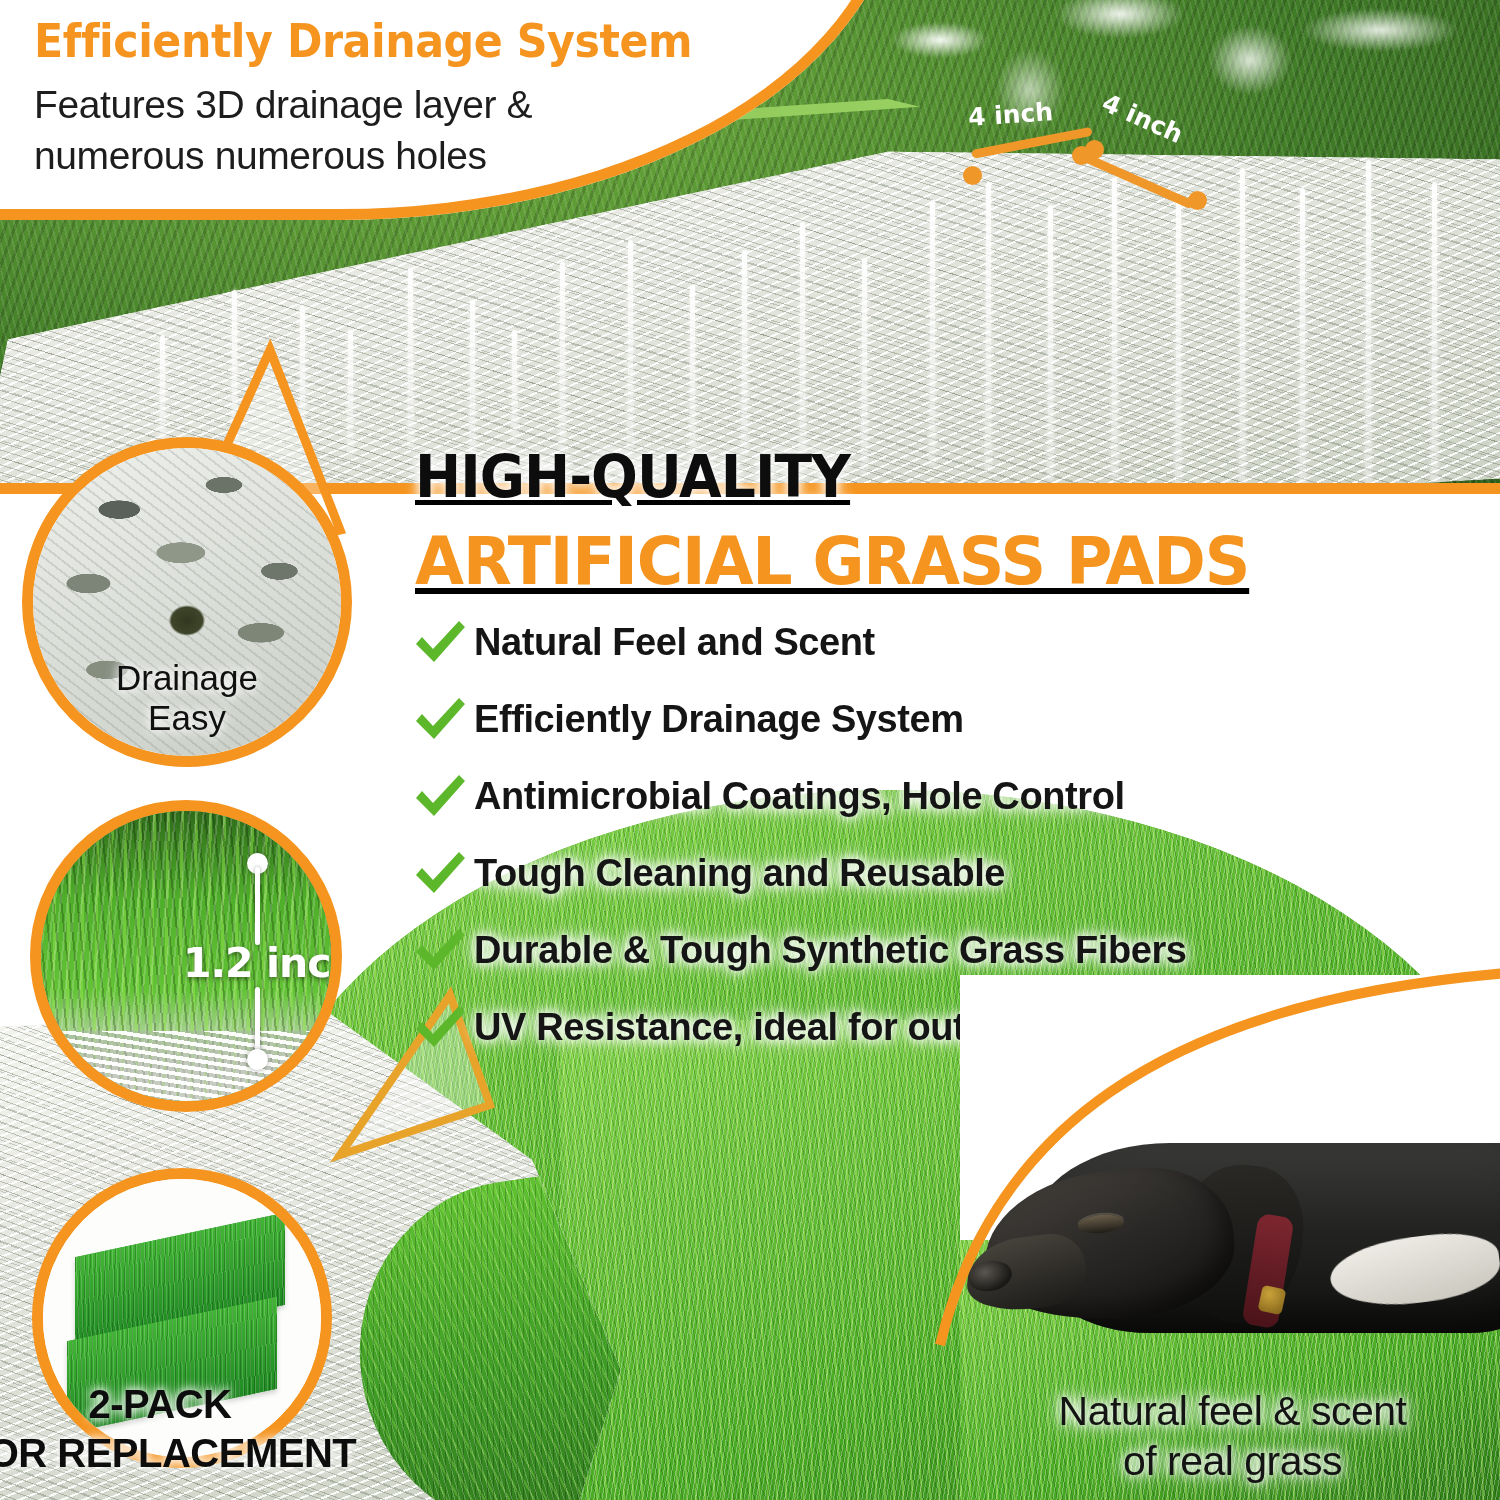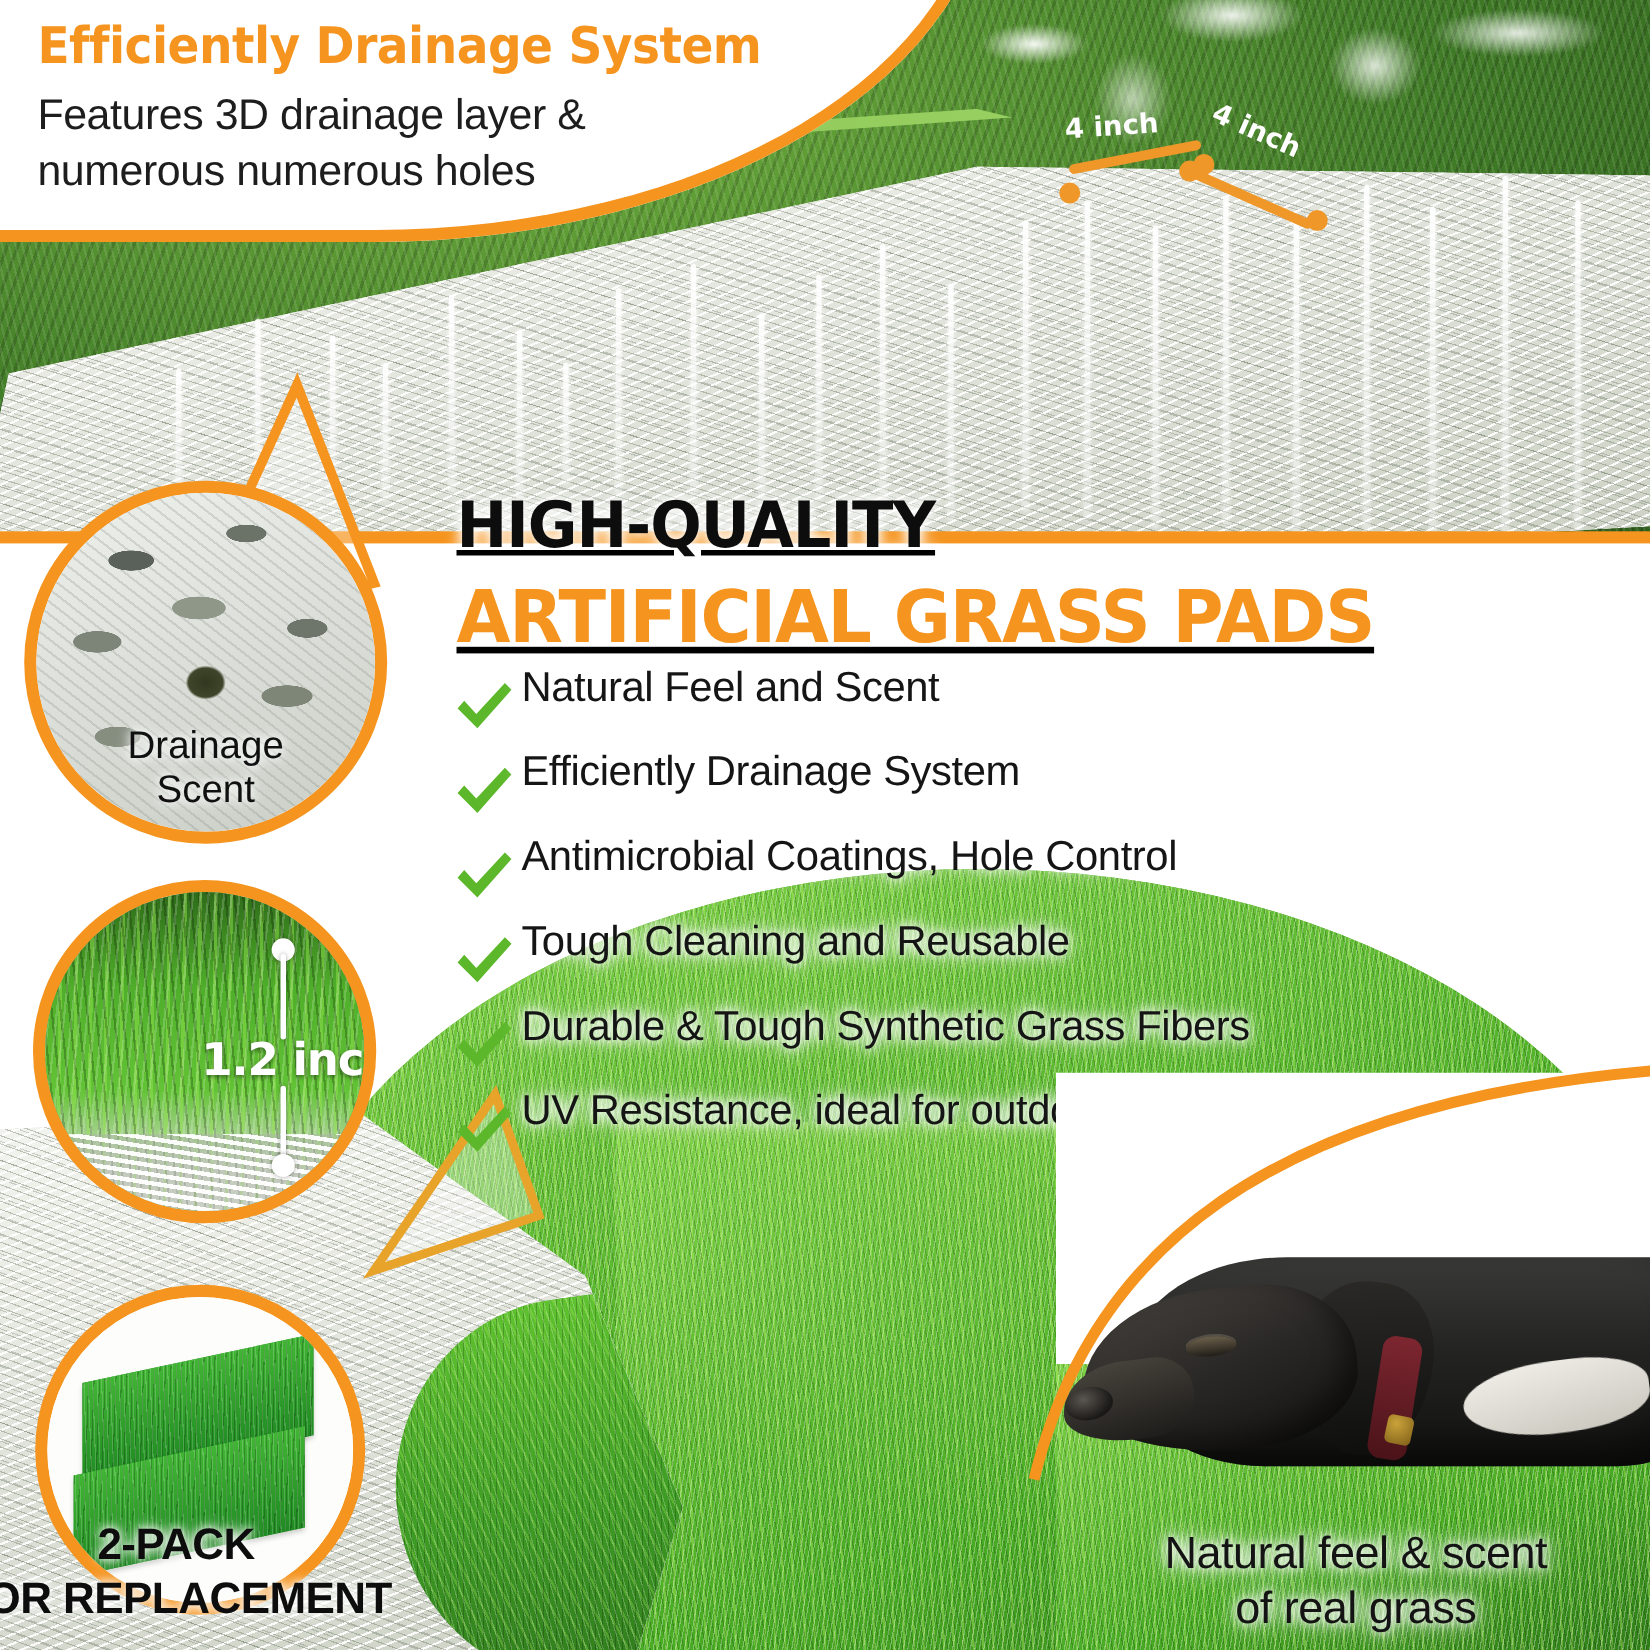--- a/index.html
+++ b/index.html
@@ -151,21 +151,21 @@
   #hl-2 {
     margin-top:12px;
     font-family:"DejaVu Sans", sans-serif;
     font-weight:bold; font-size:66px; letter-spacing:-1.2px;
     color:#F5941E; transform:scaleX(0.96); transform-origin:left center;
     white-space:nowrap;
   }
 
   
   #features { position:absolute; left:412px; top:604px; width:1000px; z-index:16; }
-  .feat-row { display:flex; height:77px; }
+  .feat-row { display:flex; align-items:center; height:77px;font-weight:bold; }
   .feat-check { width:62px; flex:0 0 62px; display:flex; align-items:center; }
   .feat-check svg { display:block; }
   .feat-text {
     font-family:"Liberation Sans", sans-serif;
     font-size:38px; color:#151515; letter-spacing:-0.4px;
     text-shadow:0 0 8px #fff, 0 0 14px #fff, 0 0 20px rgba(255,255,255,.9);
     white-space:nowrap;
   }
 
   
@@ -463,21 +463,21 @@
   </div>
 
   <svg class="cone" style="left:300px; top:985px; width:220px; height:200px;" viewBox="0 0 220 200">
     <polygon points="40,170 150,10 190,120" fill="rgba(255,255,255,0.32)" stroke="#E8A32B" stroke-width="8"></polygon>
   </svg>
 
   <div class="callout" id="callout-drain">
     <div id="drain-photo"></div>
     <div class="cap">
       <div>Drainage</div>
-      <div>Scent</div>
+      <div>Easy</div>
     </div>
   </div>
 
   <div class="callout" id="callout-height">
     <div id="height-photo"></div>
     <div id="height-base"></div>
     <div class="meas-dot" style="left:206px; top:42px;"></div>
     <div class="meas-line" style="left:214px; top:56px; height:78px;"></div>
     <div class="meas-line" style="left:214px; top:176px; height:68px;"></div>
     <div class="meas-dot" style="left:206px; top:238px;"></div>

